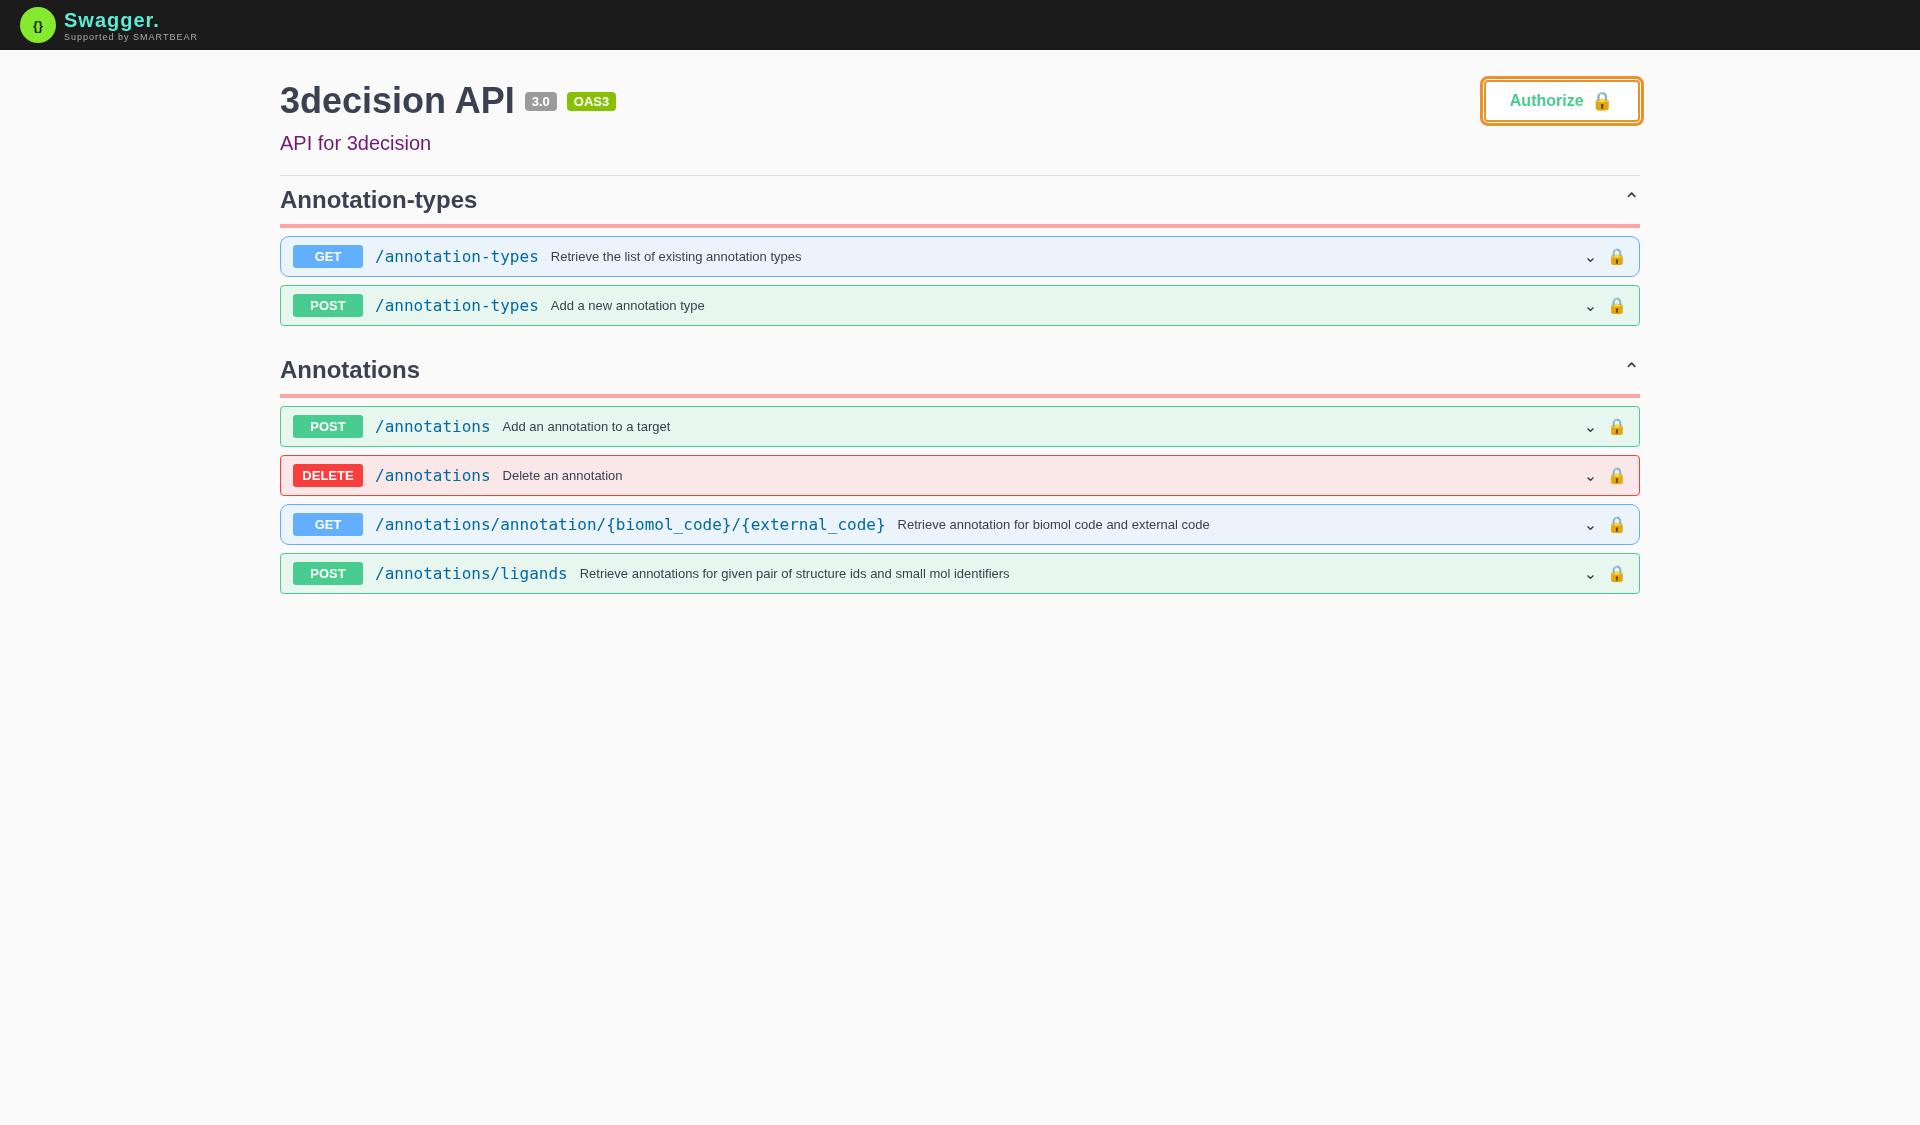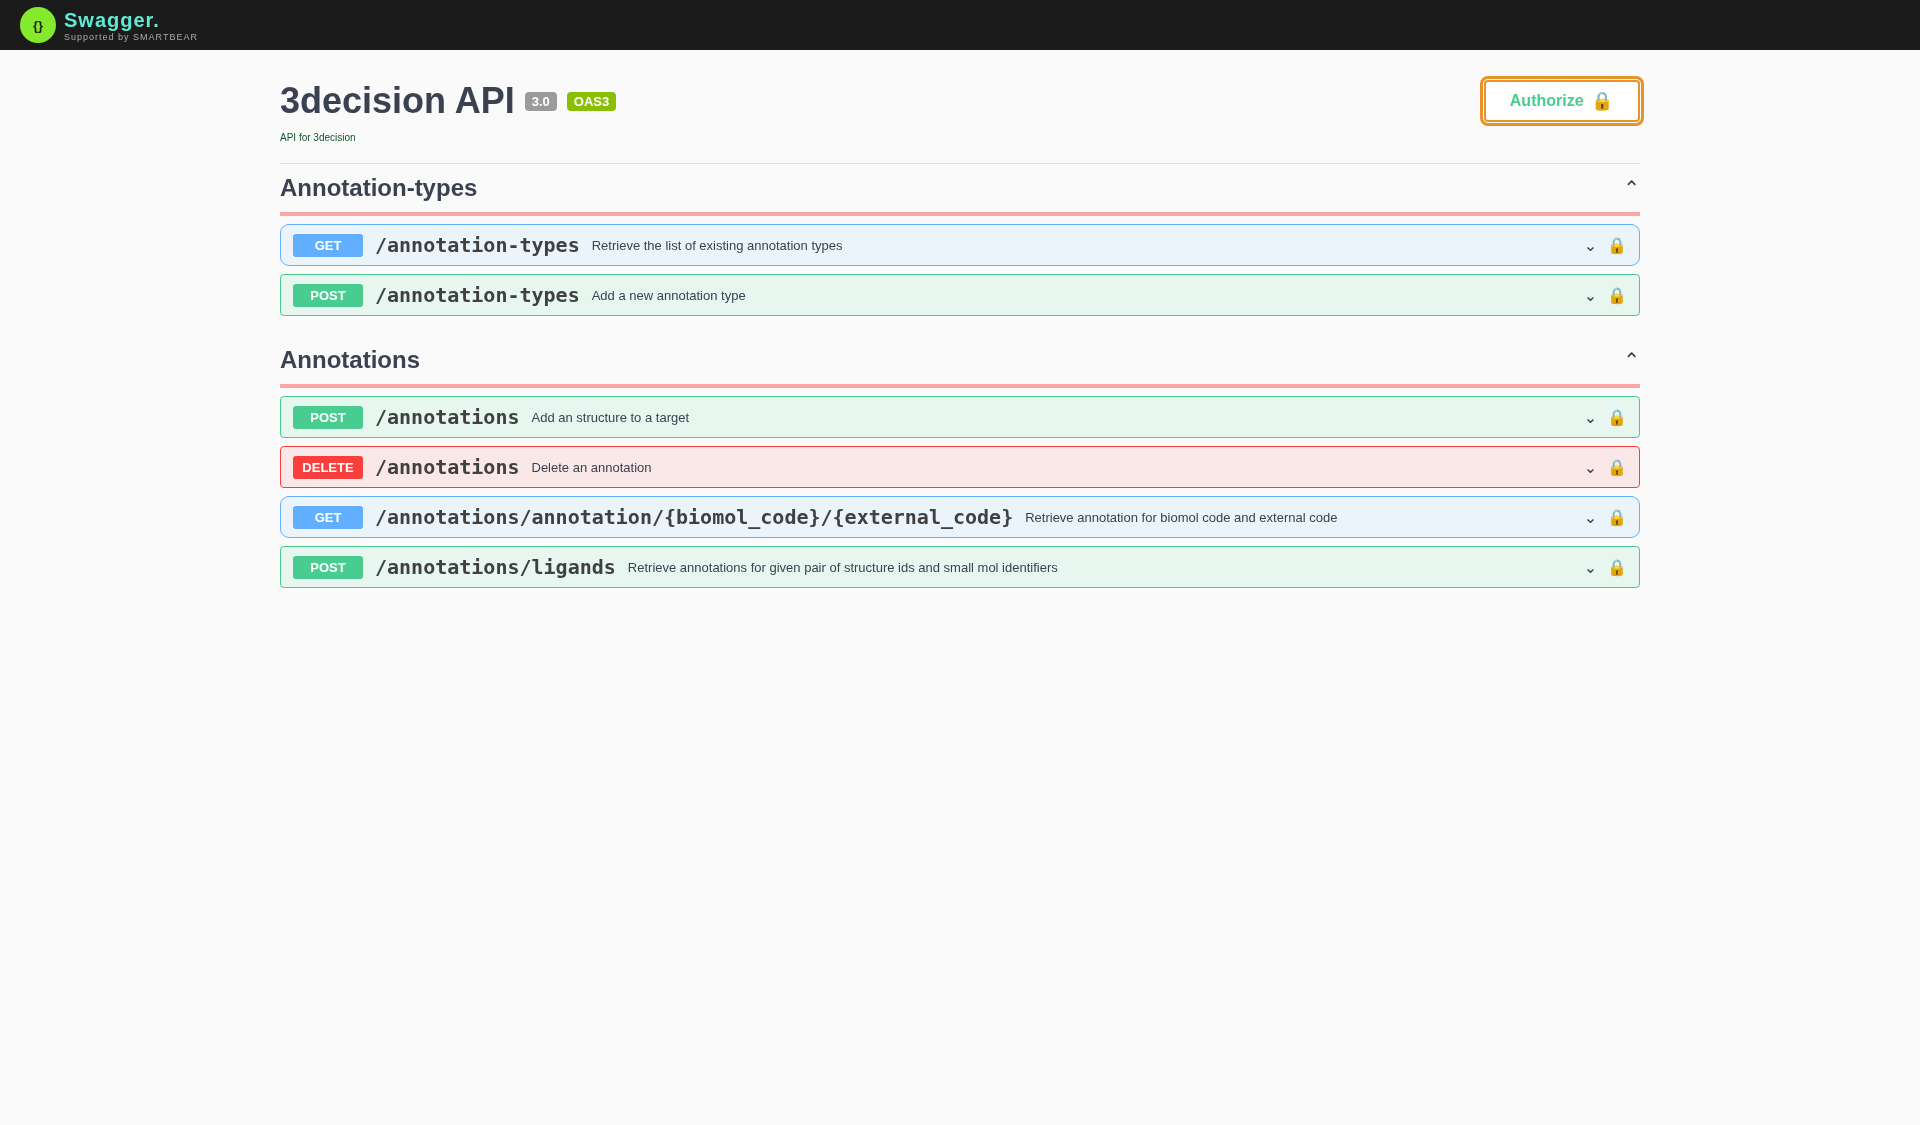--- a/index.html
+++ b/index.html
@@ -78,22 +78,22 @@
     .badge-gray {
       background: #89bf04;
       color: #fff;
       background: #9b9b9b;
     }
     .badge-green {
       background: #89bf04;
       color: #fff;
     }
     .api-description {
-      color: #14532d;
-      font-size: 10px;
+      color: #701a75;
+      font-size: 20px;
       margin-top: 10px;
     }
     .authorize-btn-container {
       position: absolute;
       right: 0;
       top: 30px;
     }
     .authorize-btn {
       display: flex;
       align-items: center;
@@ -188,24 +188,24 @@
       font-weight: bold;
       color: #fff;
       margin-right: 12px;
       text-transform: uppercase;
     }
     .method-get { background: #61affe; }
     .method-post { background: #49cc90; }
     .method-delete { background: #f93e3e; }
 
     .endpoint-path {
-      font-size: 20px;
-      font-weight: bold;
+      font-size: 16px;
+      font-weight: normal;
       font-family: monospace;
-      color: #404040;
+      color: #0369a1;
       margin-right: 12px;
       white-space: nowrap;
     }
     .endpoint-desc {
       font-size: 13px;
       color: #3b4151;
       flex: 1;
     }
     .endpoint-actions {
       display: flex;
@@ -284,21 +284,21 @@
     </div>
       </div>
       <div class="endpoint-group">
         <div class="group-header">
     <span class="group-title">Annotations</span>
     <span class="chevron-up">⌃</span>
   </div>
         <div class="endpoint-row endpoint-row-post">
       <span class="method-badge method-post">POST</span>
       <span class="endpoint-path">/annotations</span>
-      <span class="endpoint-desc">Add an structure to a target</span>
+      <span class="endpoint-desc">Add an annotation to a target</span>
       <div class="endpoint-actions">
         <span class="endpoint-chevron">⌄</span>
         <span class="endpoint-lock">🔒</span>
       </div>
     </div>
         <div class="endpoint-row endpoint-row-delete">
       <span class="method-badge method-delete">DELETE</span>
       <span class="endpoint-path">/annotations</span>
       <span class="endpoint-desc">Delete an annotation</span>
       <div class="endpoint-actions">

